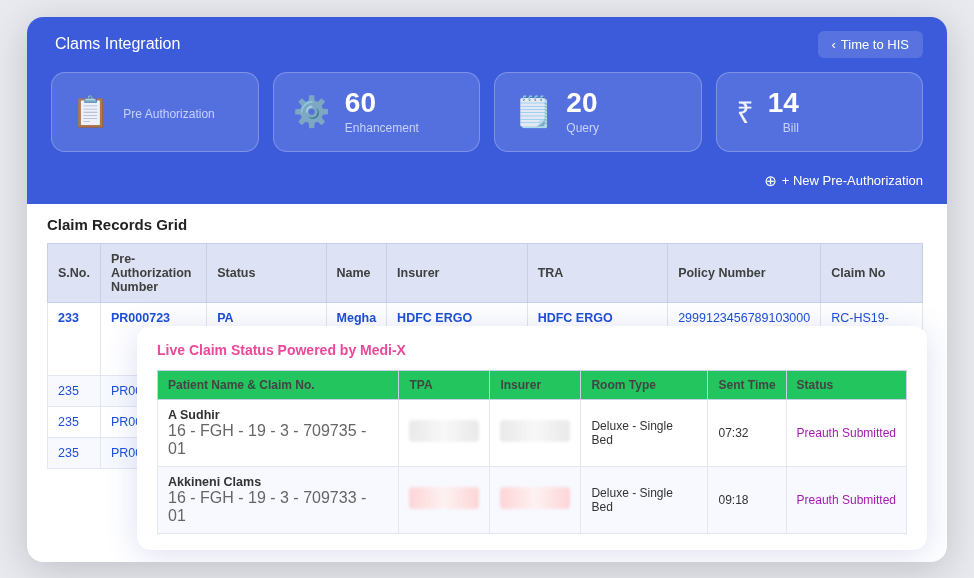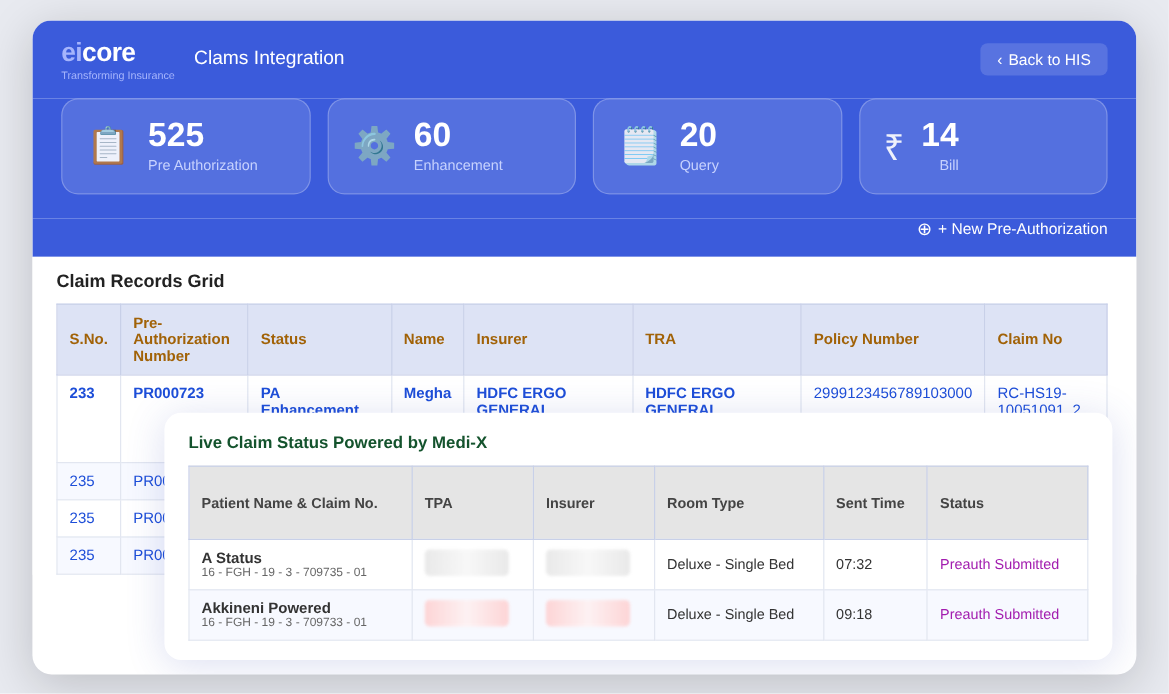--- a/index.html
+++ b/index.html
@@ -122,21 +122,21 @@
       margin-bottom: 10px;
     }
     
     .claim-table {
       width: 100%;
       border-collapse: collapse;
       font-size: 12.5px;
     }
     .claim-table th {
       background: #dde3f5;
-      color: #a16207;
+      color: #404040;
       font-weight: 600;
       padding: 8px 10px;
       text-align: left;
       border: 1px solid #c8d0e8;
     }
     .claim-table td {
       padding: 8px 10px;
       border: 1px solid #e2e6f0;
       color: #1d4ed8;
       vertical-align: top;
@@ -150,33 +150,33 @@
       right: 20px;
       background: #fff;
       border-radius: 14px;
       box-shadow: 0 4px 32px rgba(60,80,180,0.18);
       padding: 16px 20px;
       z-index: 10;
     }
     .live-claim-title {
       font-size: 14px;
       font-weight: 700;
-      color: #14532d;
+      color: #ec4899;
       margin-bottom: 12px;
     }
     .live-table {
       width: 100%;
       border-collapse: collapse;
       font-size: 12px;
     }
     .live-table th {
-      background: #e5e5e5;
+      background: #22c55e;
       color: #444;
       font-weight: 600;
-      padding: 23px 10px;
+      padding: 7px 10px;
       text-align: left;
       border: 1px solid #c8d0e8;
     }
     .live-table td {
       padding: 8px 10px;
       border: 1px solid #e2e6f0;
       color: #333;
       vertical-align: middle;
     }
     .live-table tr:nth-child(even) td { background: #f7f9ff; }
@@ -192,51 +192,46 @@
     .blurred-logo-red {
       display: inline-block;
       width: 70px;
       height: 22px;
       background: linear-gradient(90deg, #ffcccc 0%, #fff0f0 50%, #ffcccc 100%);
       border-radius: 4px;
       filter: blur(1.5px);
       opacity: 0.8;
     }
     .patient-name { font-weight: 600; font-size: 12.5px; }
-    .patient-claim { color: #666; font-size: 10px; }
+    .patient-claim { color: #666; font-size: 16px; }
     .status-badge {
       color: #a21caf;
       font-size: 12px;
       font-weight: 500;
     }
   </style>
 </head>
 <body>
 
 <div class="app-window">
 
   <div class="header">
     <div class="logo-area">
-      <div>
-        <div class="logo-text"><span>ei</span>c<span style="color:#fff">ore</span></div>
-        <div class="logo-tagline">Transforming Insurance</div>
-      </div>
       <div class="header-title">Clams Integration</div>
     </div>
     <button class="back-btn">
       <span>‹</span>
-      <span>Back to HIS</span>
+      <span>Time to HIS</span>
     </button>
   </div>
 
   <div class="stats-area">
     <div class="stat-card">
       <div class="stat-icon">📋</div>
       <div>
-        <div class="stat-number">525</div>
         <div class="stat-label">Pre Authorization</div>
       </div>
     </div>
     <div class="stat-card">
       <div class="stat-icon">⚙️</div>
       <div>
         <div class="stat-number">60</div>
         <div class="stat-label">Enhancement</div>
       </div>
     </div>
@@ -332,32 +327,32 @@
           <th>TPA</th>
           <th>Insurer</th>
           <th>Room Type</th>
           <th>Sent Time</th>
           <th>Status</th>
         </tr>
       </thead>
       <tbody id="live-table-body">
       <tr>
       <td>
-        <div class="patient-name">A Status</div>
+        <div class="patient-name">A Sudhir</div>
         <div class="patient-claim">16 - FGH - 19 - 3 - 709735 - 01</div>
       </td>
       <td><span class="blurred-logo"></span></td>
       <td><span class="blurred-logo"></span></td>
       <td>Deluxe - Single Bed</td>
       <td>07:32</td>
       <td><span class="status-badge">Preauth Submitted</span></td>
     </tr>
           <tr>
       <td>
-        <div class="patient-name">Akkineni Powered</div>
+        <div class="patient-name">Akkineni Clams</div>
         <div class="patient-claim">16 - FGH - 19 - 3 - 709733 - 01</div>
       </td>
       <td><span class="blurred-logo-red"></span></td>
       <td><span class="blurred-logo-red"></span></td>
       <td>Deluxe - Single Bed</td>
       <td>09:18</td>
       <td><span class="status-badge">Preauth Submitted</span></td>
     </tr>
         </tbody>
     </table>

